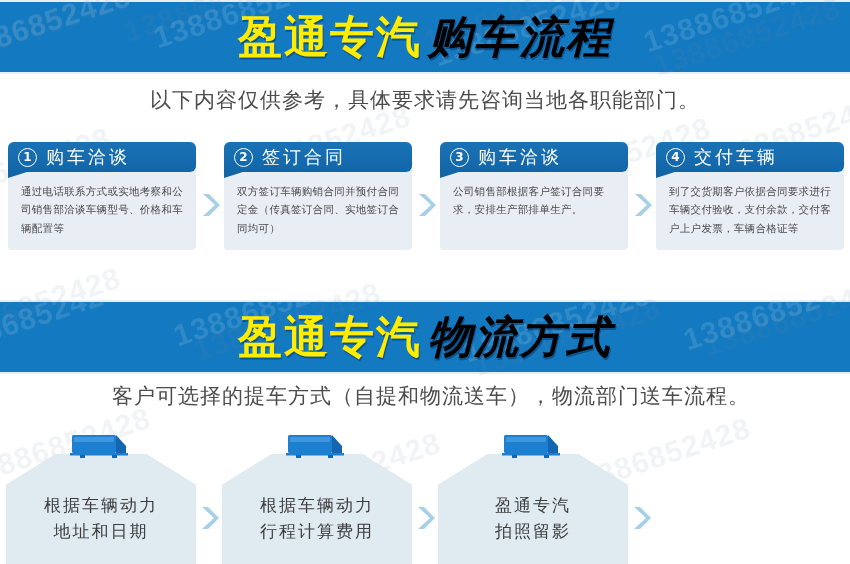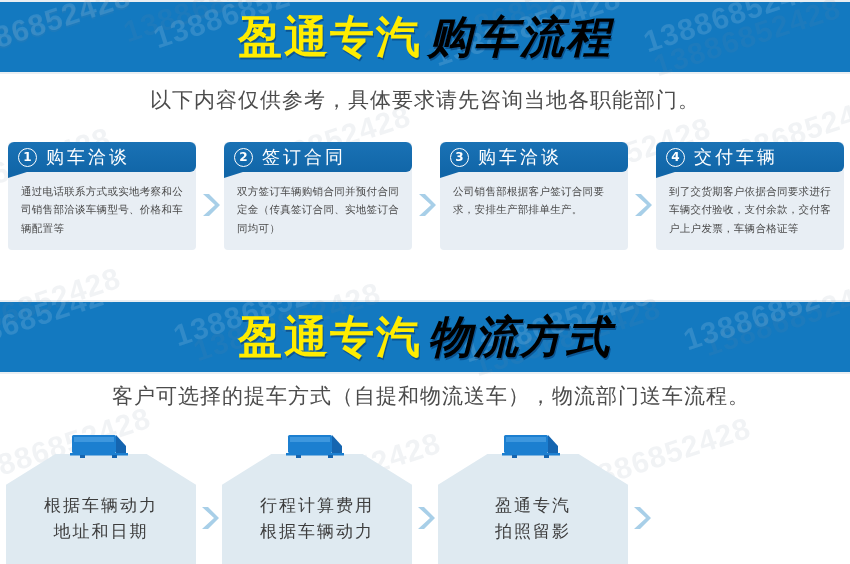--- a/index.html
+++ b/index.html
@@ -297,22 +297,22 @@
         <svg width="66" height="30" viewBox="0 0 66 30" aria-hidden="true">
           <rect x="4" y="3" width="44" height="18" rx="1.5" fill="#1c7fd0"></rect>
           <rect x="6" y="5" width="40" height="5" fill="#3e97de"></rect>
           <path d="M48 3 L58 14 L58 21 L48 21 Z" fill="#1565b0"></path>
           <rect x="2" y="21" width="58" height="2.5" fill="#1c7fd0"></rect>
           <rect x="12" y="23" width="5" height="3" fill="#1565b0"></rect>
           <rect x="44" y="23" width="5" height="3" fill="#1565b0"></rect>
         </svg>
       </div>
       <div class="logi-shape">
+        <div class="logi-line">根据车辆动力</div>
         <div class="logi-line">行程计算费用</div>
-        <div class="logi-line">根据车辆动力</div>
       </div>
     </div>
 
     <div class="logi-chev">
       <svg width="20" height="26" viewBox="0 0 20 26" aria-hidden="true">
         <path d="M3 2 L15 13 L3 24 L9 24 L20 13 L9 2 Z" fill="#a8cfe8"></path>
       </svg>
     </div>
 
     <div class="logi-cell">

